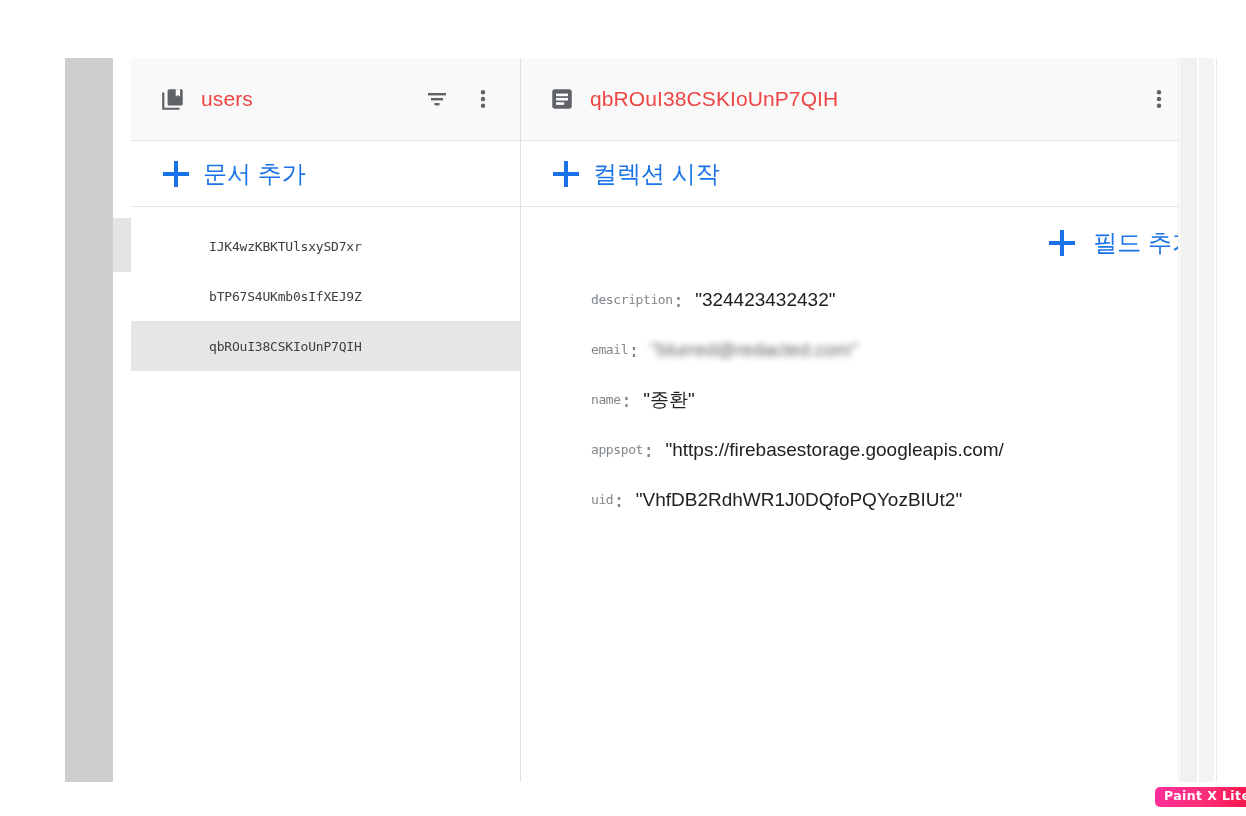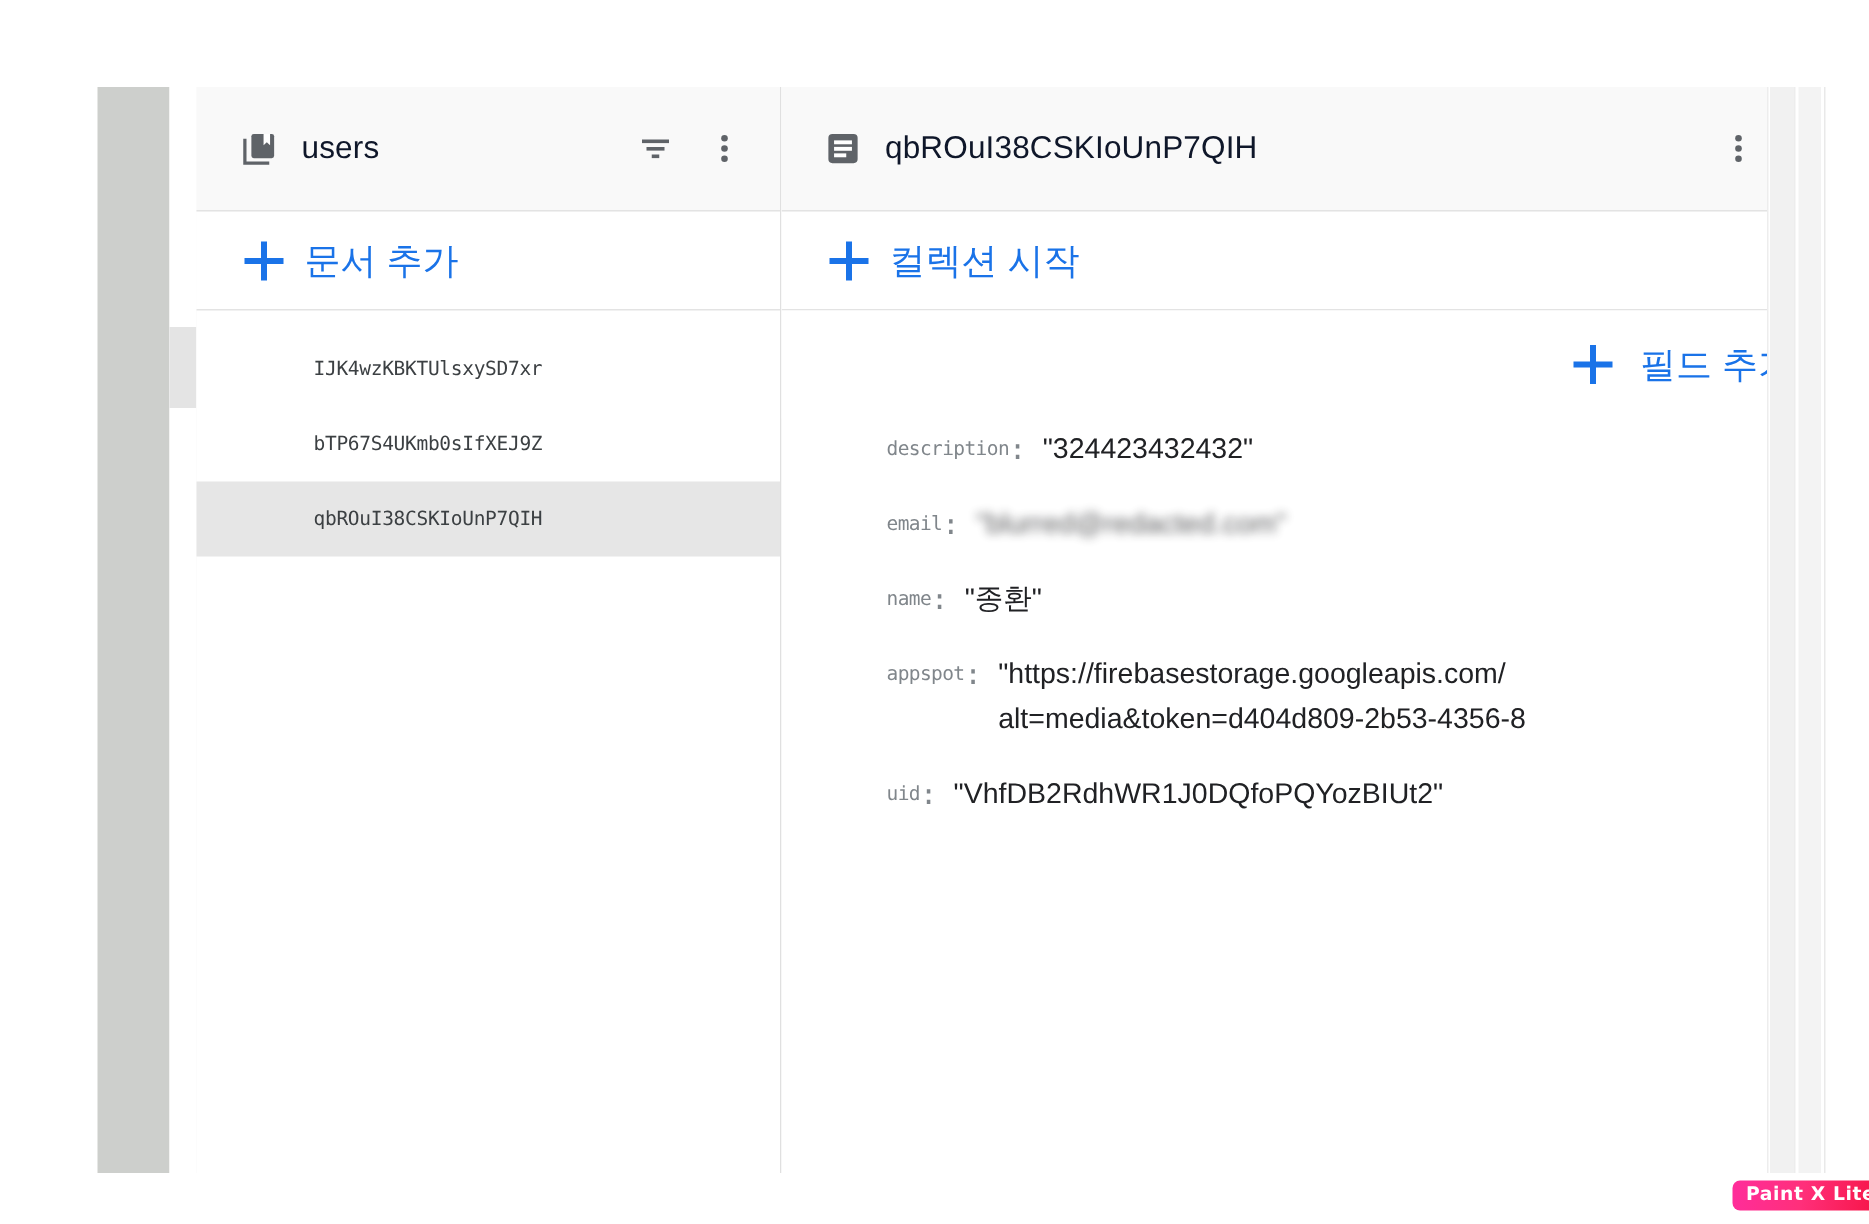--- a/index.html
+++ b/index.html
@@ -97,21 +97,21 @@
     width: 26px;
     height: 26px;
     flex: 0 0 auto;
     display: block;
   }
   .pane-detail .header-icon { margin-left: 28px; }
 
   .header-title {
     margin-left: 15px;
     font-size: 21px;
-    color: #0f172a;
+    color: #ef4444;
     letter-spacing: 0.1px;
     white-space: nowrap;
     overflow: hidden;
   }
   .header-title.mono-like {
     font-family: "Liberation Sans", sans-serif;
   }
 
   .header-actions {
     margin-left: auto;
@@ -403,21 +403,20 @@
           <span class="field-key">name</span>
           <span class="field-colon">:</span>
           <span class="field-value">"종환"</span>
         </div>
 
         <div class="field-row-item">
           <span class="field-key">appspot</span>
           <span class="field-colon">:</span>
           <span class="field-value">
             <span class="url-line">"https://firebasestorage.googleapis.com/</span>
-            <span class="url-line">alt=media&amp;token=d404d809-2b53-4356-8</span>
           </span>
         </div>
 
         <div class="field-row-item">
           <span class="field-key">uid</span>
           <span class="field-colon">:</span>
           <span class="field-value">"VhfDB2RdhWR1J0DQfoPQYozBIUt2"</span>
         </div>
 
       </div>

